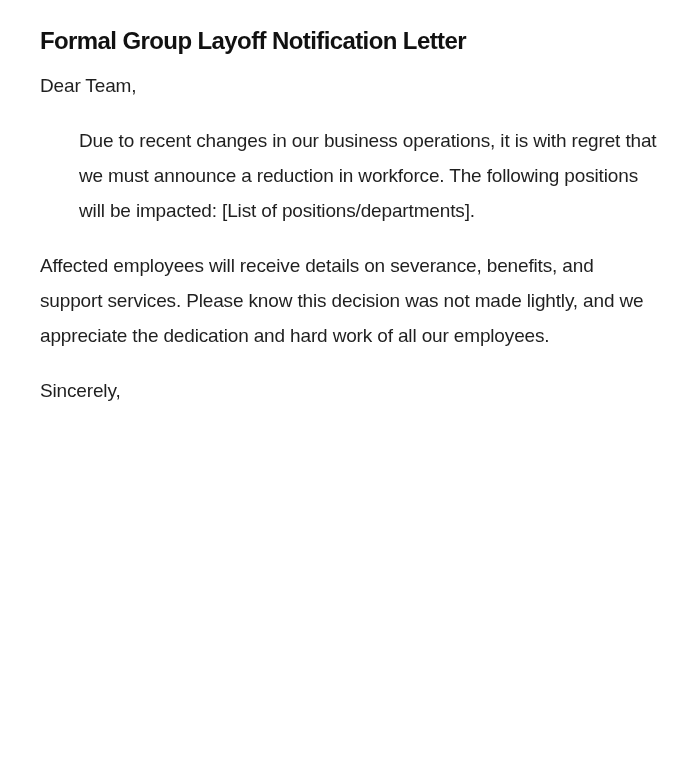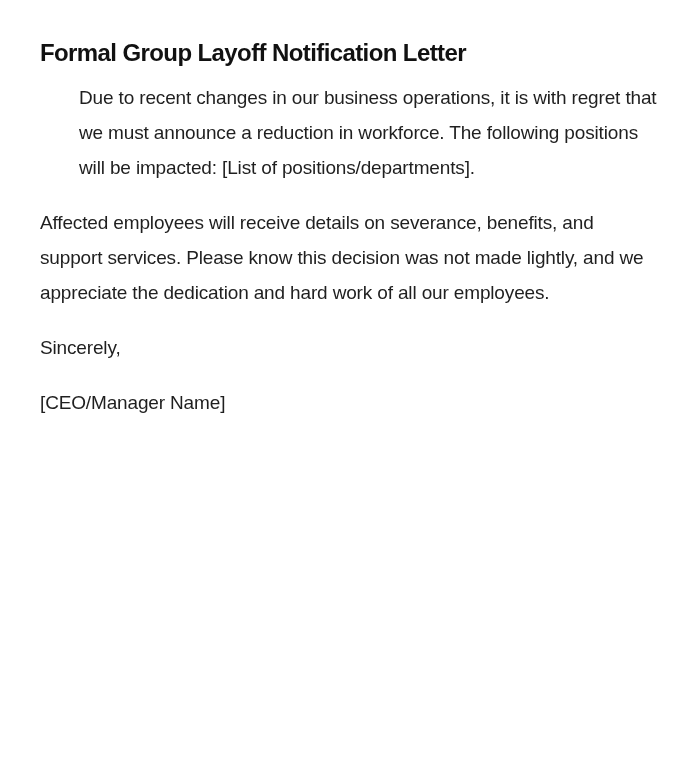--- a/index.html
+++ b/index.html
@@ -19,36 +19,36 @@
       padding: 24px 40px 0 40px;
       box-sizing: border-box;
       width: 700px;
     }
     .title {
       font-family: "Liberation Sans", sans-serif;
       font-weight: bold;
       font-size: 24px;
       letter-spacing: -0.6px;
       line-height: 34px;
-      margin: 12px 0 10px 0;
+      margin: 0 0 10px 0;
       color: #111111;
     }
     .para {
       font-size: 19px;
       line-height: 35px;
       margin: 0 0 20px 0;
       letter-spacing: -0.15px;
       color: #1f1f1f;
     }
     .para.wrap1 { max-width: 590px; margin-left: 39px; }
     .para.wrap2 { max-width: 608px; }
     .para.wrap3 { max-width: 570px; }
   </style>
 </head>
 <body>
 
 <div class="page">
   <h1 class="title">Formal Group Layoff Notification Letter</h1>
+  <p class="para">Dear Team,</p>
   <p class="para wrap1">Due to recent changes in our business operations, it is with regret that we must announce a reduction in workforce. The following positions will be impacted: [List of positions/departments].</p>
   <p class="para wrap2">Affected employees will receive details on severance, benefits, and support services. Please know this decision was not made lightly, and we appreciate the dedication and hard work of all our employees.</p>
   <p class="para">Sincerely,</p>
-  <p class="para">[CEO/Manager Name]</p>
 </div>
 
 </body></html>

